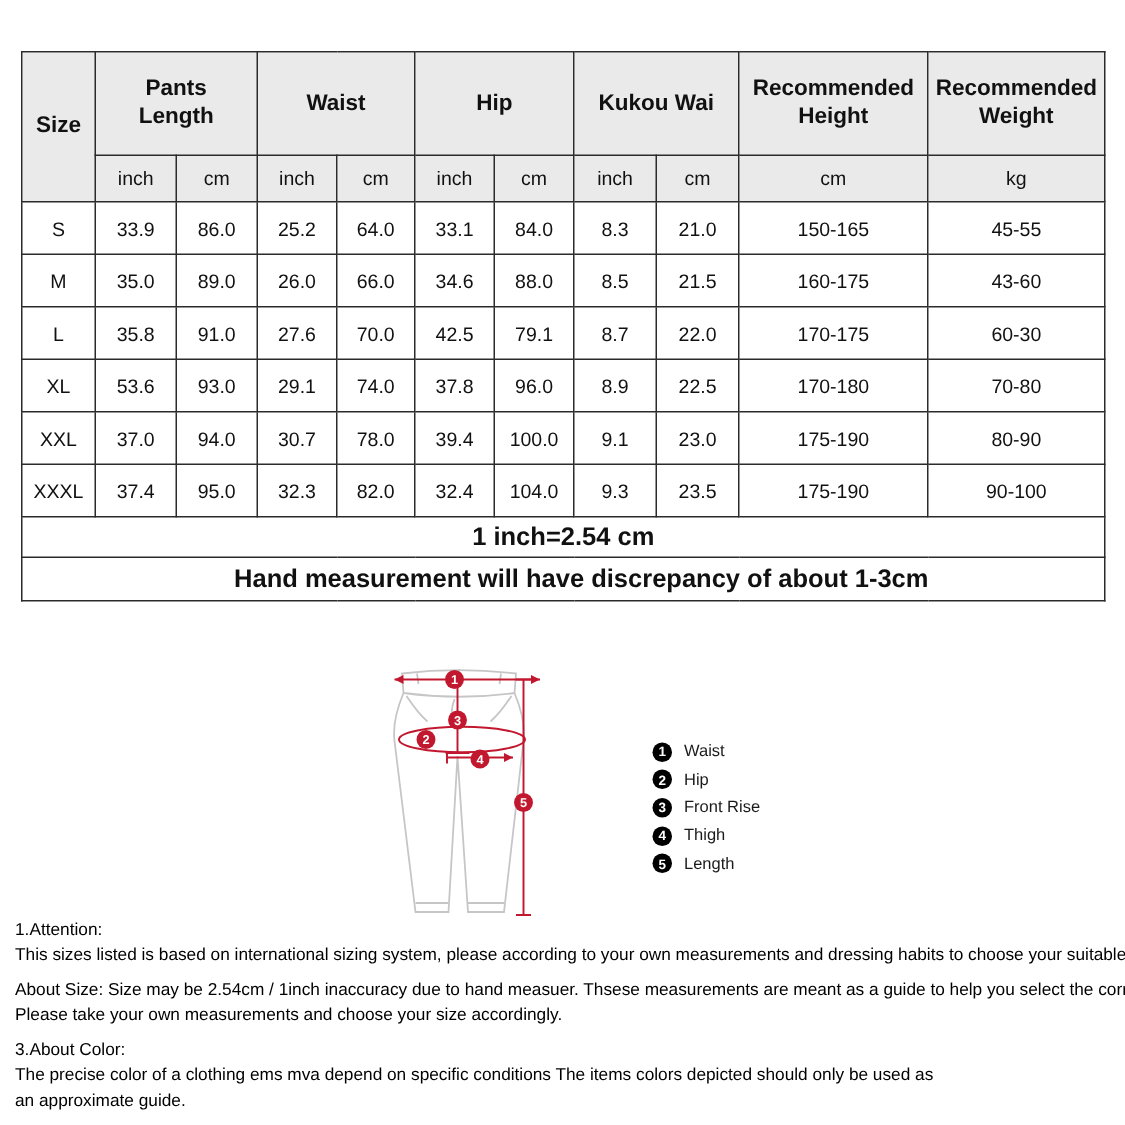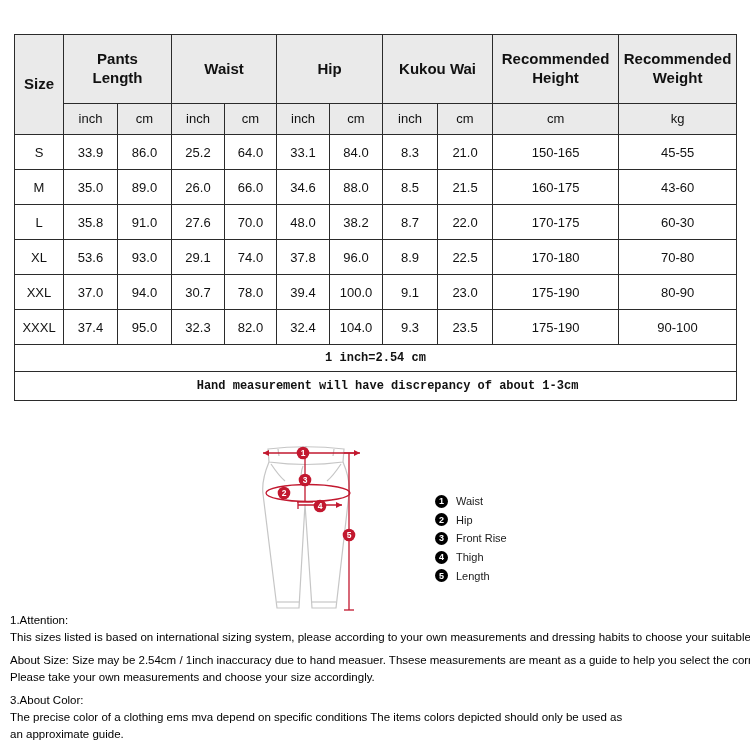--- a/index.html
+++ b/index.html
@@ -18,21 +18,21 @@
     padding:0; overflow:hidden;
   }
   .size-table thead th {
     background:#eaeaea; font-weight:bold; font-size:15px; line-height:1.25;
     white-space:pre-line;
   }
   .size-table tr.group-row th { height:68px; }
   .size-table tr.unit-row th { height:30px; font-weight:normal; font-size:13px; }
   .size-table tbody td { height:34px; font-size:13px; background:#fff; }
   .size-table tr.footnote-row td {
-    font-family:Liberation Mono, monospace; font-weight:bold; font-size:12px;
+    font-family:Liberation Sans, sans-serif; font-weight:bold; font-size:17px;
   }
   .size-table tr.footnote-row.fn1 td { height:26px; }
   .size-table tr.footnote-row.fn2 td { height:28px;padding-left:24px; }
 
   
   .diagram-wrap { position:absolute; left:0; top:440px; width:750px; height:185px; }
   .pants-svg { position:absolute; left:250px; top:2px; }
   .legend { position:absolute; left:435px; top:52px; }
   .legend-item { display:flex; align-items:center; height:18.6px; }
   .legend-badge {
@@ -118,22 +118,22 @@
           <td>21.5</td>
           <td>160-175</td>
           <td>43-60</td>
         </tr>
         <tr>
           <td>L</td>
           <td>35.8</td>
           <td>91.0</td>
           <td>27.6</td>
           <td>70.0</td>
-          <td>48.0</td>
-          <td>38.2</td>
+          <td>42.5</td>
+          <td>79.1</td>
           <td>8.7</td>
           <td>22.0</td>
           <td>170-175</td>
           <td>60-30</td>
         </tr>
         <tr>
           <td>XL</td>
           <td>53.6</td>
           <td>93.0</td>
           <td>29.1</td>

